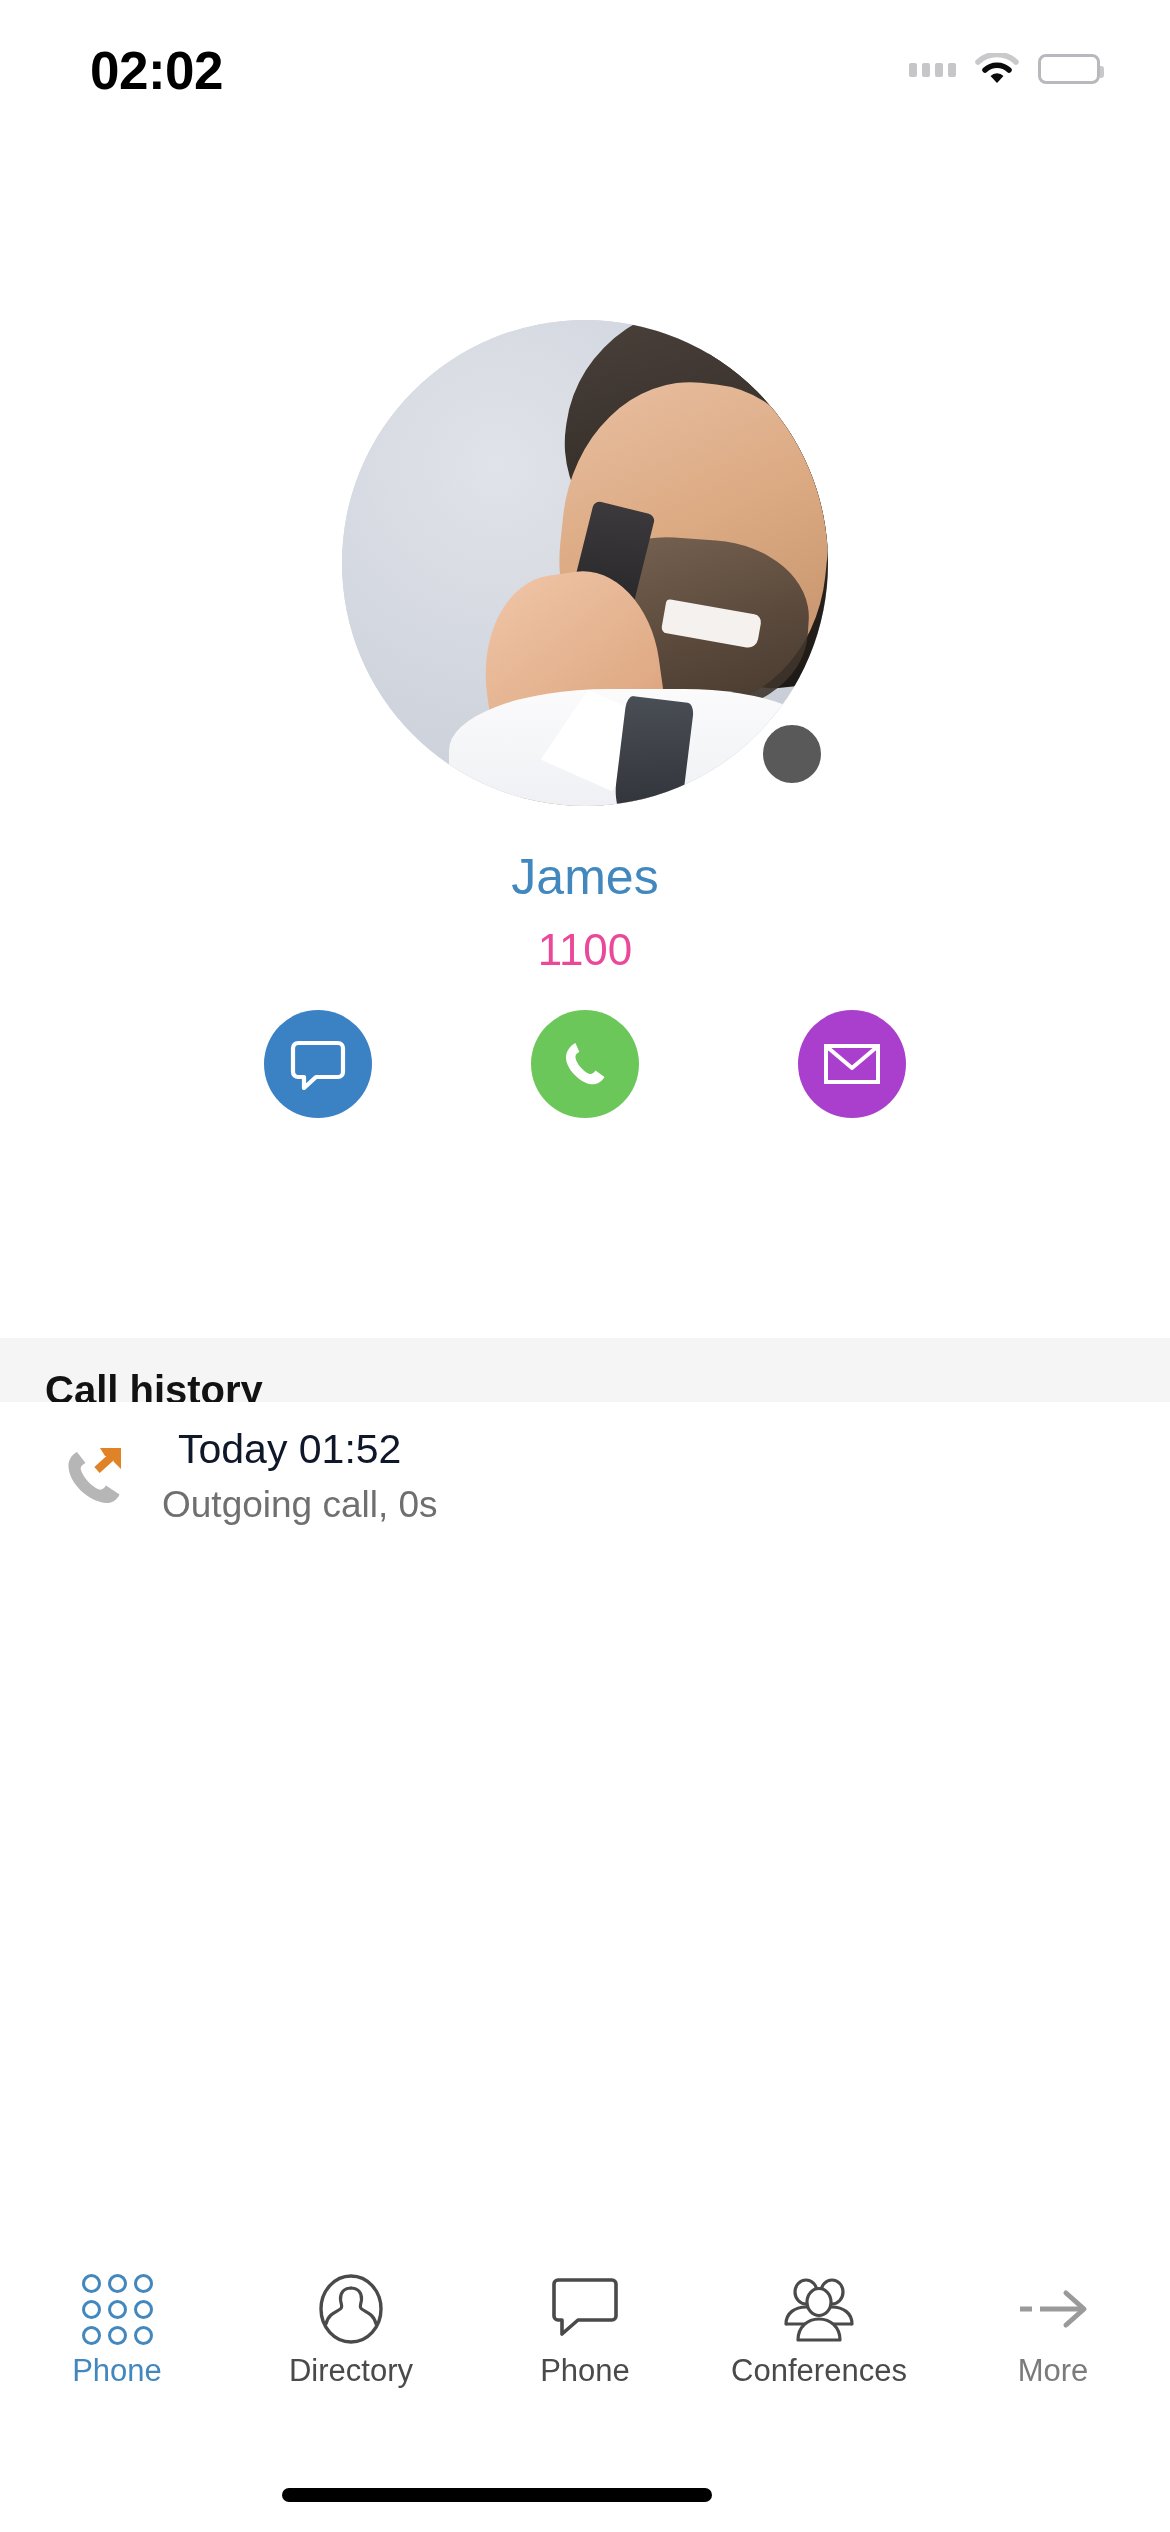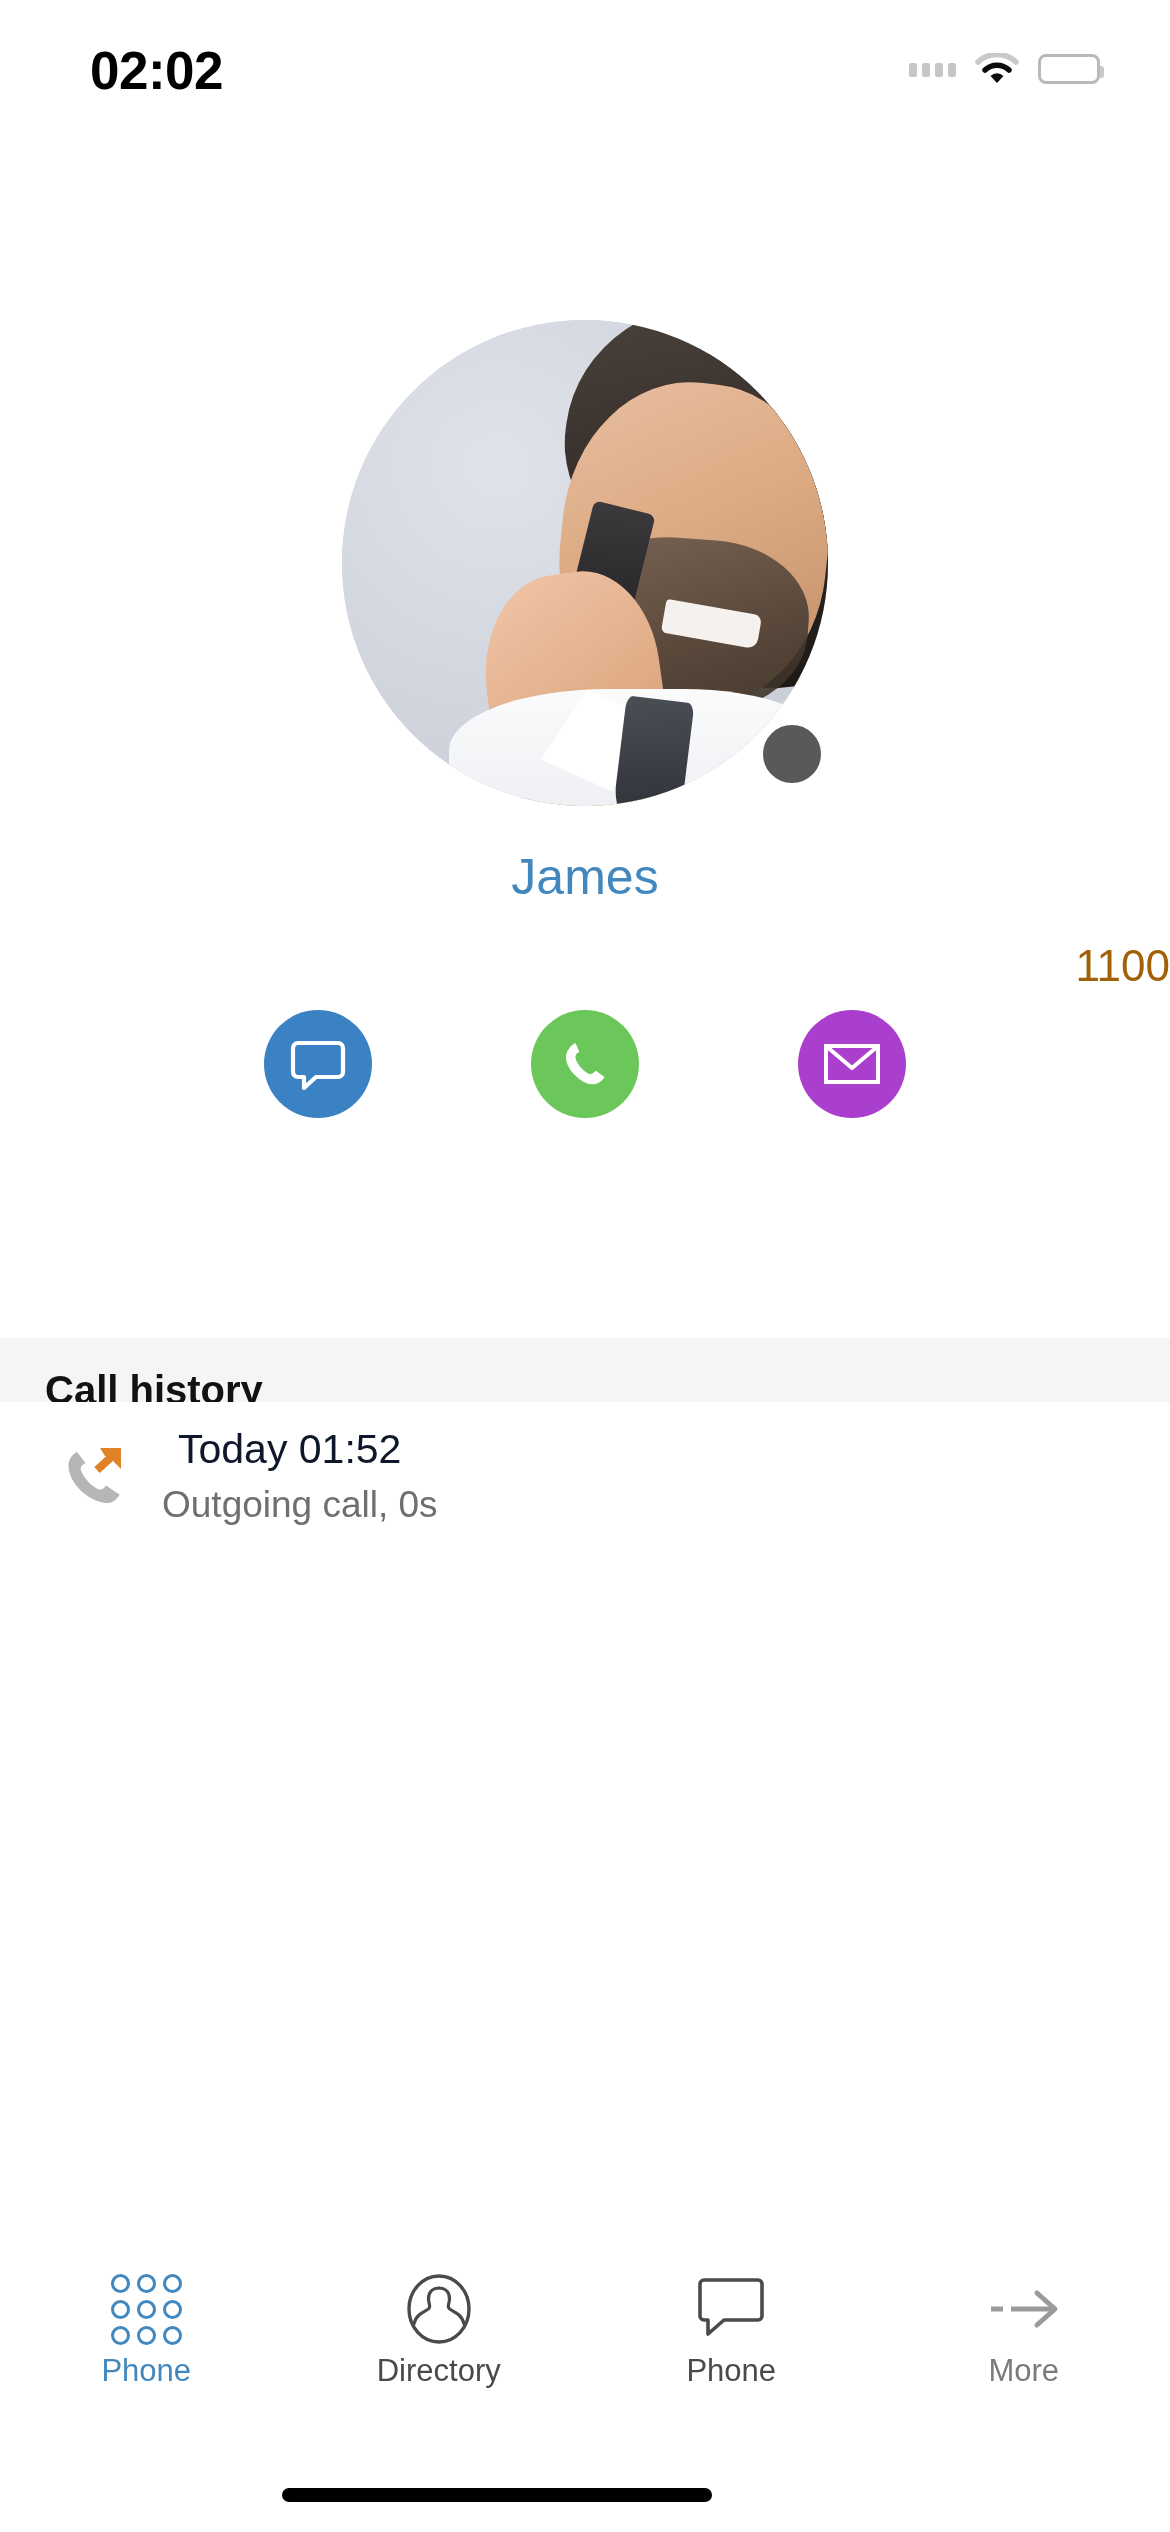--- a/index.html
+++ b/index.html
@@ -166,22 +166,22 @@
   .status-dot {
     position:absolute; right:-2px; bottom:14px;
     width:76px; height:76px; border-radius:50%;
     background:#595959; border:9px solid #ffffff;
   }
   .contact-name {
     margin-top:46px; text-align:center;
     font-size:50px; color:#4288bf; line-height:1;
   }
   .contact-ext {
-    margin-top:42px; text-align:right;
-    font-size:44px; color:#a16207; line-height:1;
+    margin-top:26px; text-align:center;
+    font-size:44px; color:#ec4899; line-height:1;
   }
 
   
   .actions {
     position:absolute; top:1010px; left:0; width:1170px;
     display:flex; justify-content:center; gap:159px;
   }
   .act {
     width:108px; height:108px; border-radius:50%;
     display:flex; align-items:center; justify-content:center;
@@ -363,20 +363,34 @@
 
     <div class="tab">
       <div class="tab-icon">
         <svg width="70" height="66" viewBox="0 0 70 66">
           <path d="M8 4 h54 a4 4 0 0 1 4 4 v32 a4 4 0 0 1 -4 4 h-34 l-16 14 v-14 h-4 a4 4 0 0 1 -4 -4 v-32 a4 4 0 0 1 4 -4 z" fill="none" stroke="#4a4a4a" stroke-width="3.6" stroke-linejoin="round"></path>
         </svg>
       </div>
       <div class="tab-label">Phone</div>
     </div>
 
+    <div class="tab">
+      <div class="tab-icon">
+        <svg width="78" height="70" viewBox="0 0 78 70">
+          <ellipse cx="26" cy="18" rx="11" ry="12" fill="none" stroke="#4a4a4a" stroke-width="3.2"></ellipse>
+          <ellipse cx="52" cy="18" rx="11" ry="12" fill="none" stroke="#4a4a4a" stroke-width="3.2"></ellipse>
+          <path d="M6 50 c0 -11 9 -17 20 -17 c4 0 7.5 0.8 10.5 2.3" fill="none" stroke="#4a4a4a" stroke-width="3.2" stroke-linecap="round"></path>
+          <path d="M72 50 c0 -11 -9 -17 -20 -17 c-4 0 -7.5 0.8 -10.5 2.3" fill="none" stroke="#4a4a4a" stroke-width="3.2" stroke-linecap="round"></path>
+          <path d="M6 50 H72" fill="none" stroke="#4a4a4a" stroke-width="3.2"></path>
+          <ellipse cx="39" cy="28" rx="12" ry="13.5" fill="#fff" stroke="#4a4a4a" stroke-width="3.2"></ellipse>
+          <path d="M18 66 c0 -13 9.5 -21 21 -21 c11.5 0 21 8 21 21 z" fill="#fff" stroke="#4a4a4a" stroke-width="3.2" stroke-linejoin="round"></path>
+        </svg>
+      </div>
+      <div class="tab-label">Conferences</div>
+    </div>
 
     <div class="tab more">
       <div class="tab-icon">
         <svg width="78" height="62" viewBox="0 0 78 62">
           <path d="M6 31 H18 M26 31 H38" stroke="#9a9a9a" stroke-width="5" stroke-linecap="butt" fill="none"></path>
           <path d="M38 31 H68" stroke="#9a9a9a" stroke-width="5" fill="none"></path>
           <path d="M52 15 L70 31 L52 47" fill="none" stroke="#9a9a9a" stroke-width="5" stroke-linecap="round" stroke-linejoin="round"></path>
         </svg>
       </div>
       <div class="tab-label">More</div>

